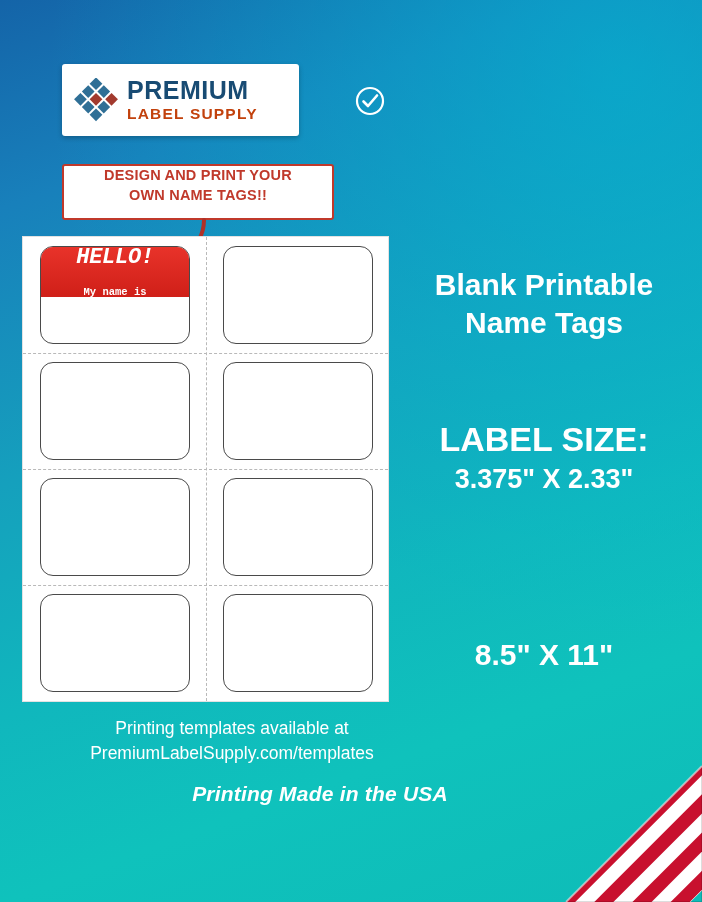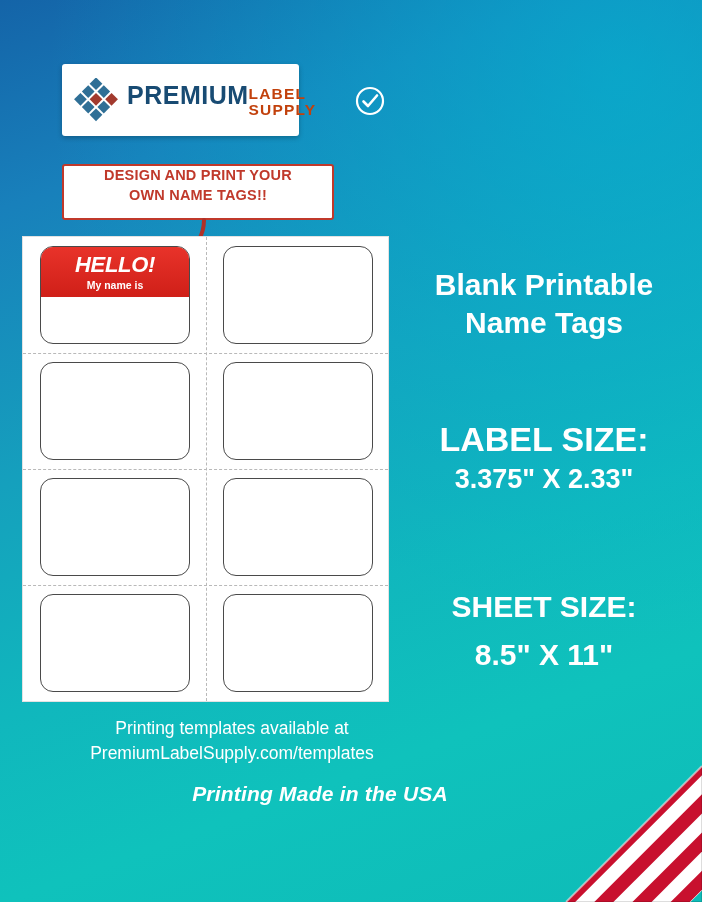--- a/index.html
+++ b/index.html
@@ -20,21 +20,21 @@
   #logo-card {
     position: absolute; left: 62px; top: 64px;
     width: 237px; height: 72px;
     background: #ffffff;
     border-radius: 3px;
     box-shadow: 0 2px 5px rgba(0,0,0,0.25);
     display: flex; align-items: center;
     padding: 0 12px;
   }
   #logo-mark { width: 44px; height: 44px; flex: 0 0 44px; margin-right: 9px; }
-  .logo-text { display: flex; flex-direction: row; justify-content: center; line-height: 1; }
+  .logo-text { display: flex; flex-direction: column; justify-content: center; line-height: 1; }
   .logo-top {
     font-size: 25px; font-weight: bold; letter-spacing: 0.5px;
     color: #184b73;
   }
   .logo-bottom {
     font-size: 15.5px; font-weight: bold; letter-spacing: 1.2px;
     color: #c2410c; margin-top: 3px;
   }
   
   #compat {
@@ -91,22 +91,23 @@
     border: 1.6px solid #4a4a4a;
     border-radius: 13px;
     background: #ffffff;
     overflow: hidden;
   }
   #hello-top {
     height: 52px;
     background: linear-gradient(180deg, #e8332a 0%, #cf1f18 100%);
     border-bottom: 2px solid #ffffff;
     display: flex; flex-direction: column;
-    align-items: center; justify-content: center;
+    align-items: center; justify-content: space-between;
     color: #ffffff;
+    font-family: Liberation Mono, monospace;
   }
   #hello-word {
     font-size: 22px; font-weight: bold; font-style: italic;
     letter-spacing: -0.3px; line-height: 1;
   }
   #hello-sub {
     font-size: 10.5px; font-weight: bold; line-height: 1;
     margin-top: 4px;
   }
   #hello-name-area {
@@ -232,21 +233,20 @@
     <div class="label-cell" style="left:200px; top:357px;"></div>
   </div>
 
   <div class="right-text" id="headline">
     <div>Blank Printable</div>
     <div>Name Tags</div>
   </div>
 
   <div class="right-text" id="label-size-title">LABEL SIZE:</div>
   <div class="right-text" id="label-size-value">3.375" X 2.33"</div>
-  <div class="right-text" id="sheet-size-title">SHEET SIZE:</div>
   <div class="right-text" id="sheet-size-value">8.5" X 11"</div>
 
   <div id="templates">
     <div>Printing templates available at</div>
     <div>PremiumLabelSupply.com/templates</div>
   </div>
 
   <div id="made-in"><span>Printing Made in the </span><span>USA</span></div>
 
   <div id="flag-peel">

